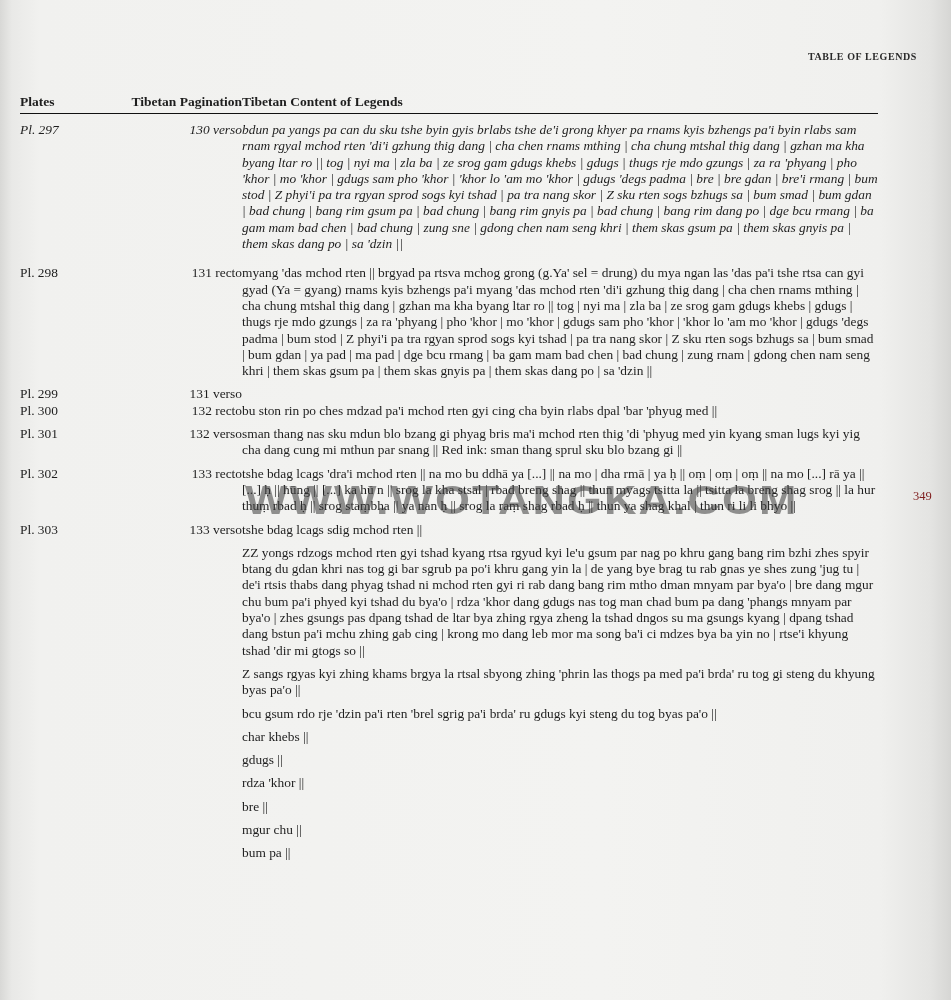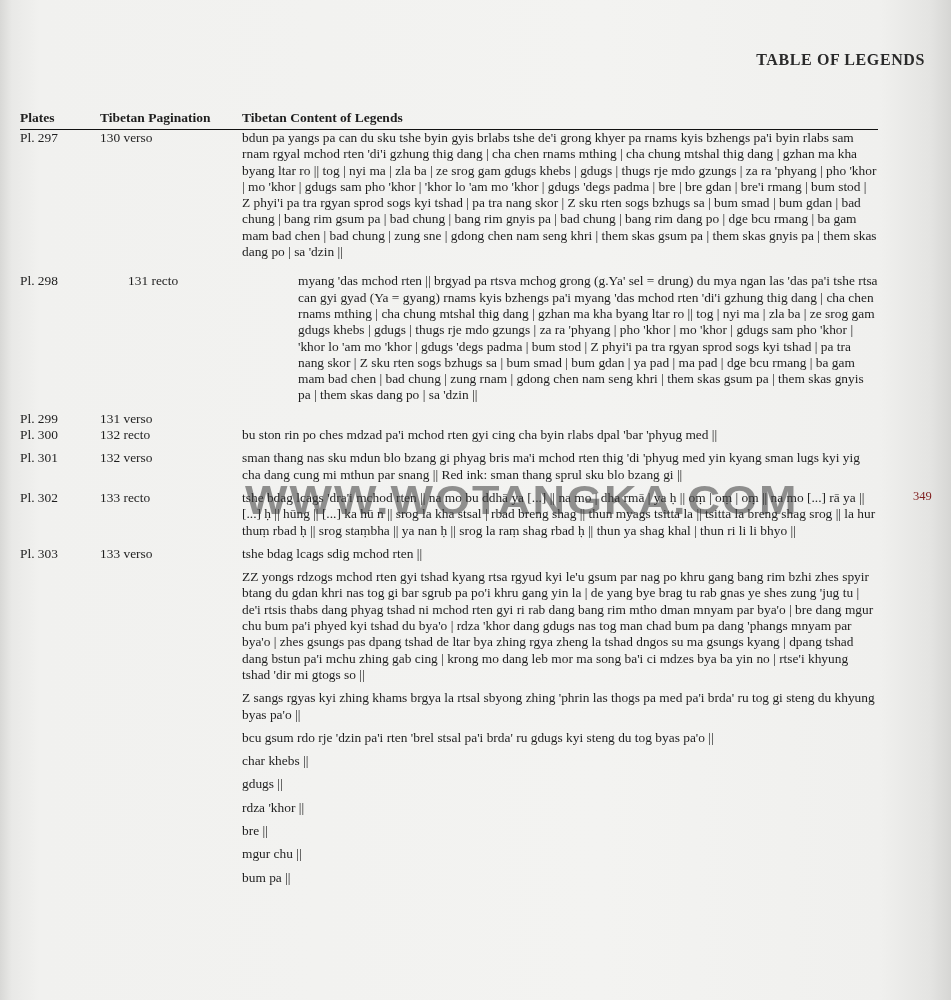--- a/index.html
+++ b/index.html
@@ -3,36 +3,36 @@
   <meta charset="utf-8">
   <style>
     html, body { margin: 0; padding: 0; }
     body {
       width: 951px; height: 1000px; overflow: hidden; position: relative;
       background: linear-gradient(90deg, #d8d8d6 0px, #e9e9e7 12px, #f1f1ef 40px, #f3f3f1 600px, #f0f0ee 880px, #e4e4e2 930px, #d6d6d4 951px);
       font-family: "Liberation Serif", "DejaVu Serif", serif;
       color: #1e1e1e;
     }
     .running-head {
-      position: absolute; top: 51px; right: 26px;
-      font-size: 16px; letter-spacing: 0.6px; font-weight: bold; color: #2a2a2a;
+      position: absolute; top: 51px; right: 34px;
+      font-size: 10px; letter-spacing: 0.6px; font-weight: bold; color: #2a2a2a;
     }
     .page-number {
       position: absolute; top: 489px; left: 913px;
       font-size: 12.5px; color: #7f1d1d;
     }
     .table {
-      position: absolute; left: 20px; top: 104px; width: 858px;
+      position: absolute; left: 20px; top: 88px; width: 858px;
     }
     .thead {
       display: flex; font-weight: bold; font-size: 13.5px; height: 22px; align-items: flex-end;
       padding-bottom: 3px; border-bottom: 1.5px solid #111;
     }
     .col-plate { width: 80px; flex: 0 0 80px; }
-    .col-page { width: 142px; flex: 0 0 142px; }
+    .col-page { width: 142px; flex: 0 0 142px; text-align: right; }
     .col-content { flex: 1; }
     .row { display: flex; font-size: 13.4px; line-height: 16.3px; }
     .row .col-content p { margin: 0 0 7px 0; }
     .watermark {
       position: absolute; left: 245px; top: 474px;
       font-family: "Liberation Sans", "DejaVu Sans", sans-serif;
       font-weight: bold; font-size: 45px; letter-spacing: 2px;
       color: rgba(60,60,60,0.55); pointer-events: none; white-space: nowrap;
       transform: scaleY(0.92);
     }
@@ -43,29 +43,29 @@
 <div class="running-head">TABLE OF LEGENDS</div>
 <div class="page-number">349</div>
 
 <div class="table">
   <div class="thead">
     <div class="col-plate">Plates</div>
     <div class="col-page">Tibetan Pagination</div>
     <div class="col-content">Tibetan Content of Legends</div>
   </div>
 
-  <div class="row" style="">
+  <div class="row" style="margin-top:8px;font-style:italic;">
     <div class="col-plate">Pl. 297</div>
     <div class="col-page">130 verso</div>
     <div class="col-content">
       <p>bdun pa yangs pa can du sku tshe byin gyis brlabs tshe de'i grong khyer pa rnams kyis bzhengs pa'i byin rlabs sam rnam rgyal mchod rten 'di'i gzhung thig dang | cha chen rnams mthing | cha chung mtshal thig dang | gzhan ma kha byang ltar ro || tog | nyi ma | zla ba | ze srog gam gdugs khebs | gdugs | thugs rje mdo gzungs | za ra 'phyang | pho 'khor | mo 'khor | gdugs sam pho 'khor | 'khor lo 'am mo 'khor | gdugs 'degs padma | bre | bre gdan | bre'i rmang | bum stod | Z phyi'i pa tra rgyan sprod sogs kyi tshad | pa tra nang skor | Z sku rten sogs bzhugs sa | bum smad | bum gdan | bad chung | bang rim gsum pa | bad chung | bang rim gnyis pa | bad chung | bang rim dang po | dge bcu rmang | ba gam mam bad chen | bad chung | zung sne | gdong chen nam seng khri | them skas gsum pa | them skas gnyis pa | them skas dang po | sa 'dzin ||</p>
     </div>
   </div>
 
-  <div class="row" style="margin-top:6px;gap:28px;">
+  <div class="row" style="margin-top:6px;">
     <div class="col-plate">Pl. 298</div>
     <div class="col-page">131 recto</div>
     <div class="col-content">
       <p>myang 'das mchod rten || brgyad pa rtsva mchog grong (g.Ya' sel = drung) du mya ngan las 'das pa'i tshe rtsa can gyi gyad (Ya = gyang) rnams kyis bzhengs pa'i myang 'das mchod rten 'di'i gzhung thig dang | cha chen rnams mthing | cha chung mtshal thig dang | gzhan ma kha byang ltar ro || tog | nyi ma | zla ba | ze srog gam gdugs khebs | gdugs | thugs rje mdo gzungs | za ra 'phyang | pho 'khor | mo 'khor | gdugs sam pho 'khor | 'khor lo 'am mo 'khor | gdugs 'degs padma | bum stod | Z phyi'i pa tra rgyan sprod sogs kyi tshad | pa tra nang skor | Z sku rten sogs bzhugs sa | bum smad | bum gdan | ya pad | ma pad | dge bcu rmang | ba gam mam bad chen | bad chung | zung rnam | gdong chen nam seng khri | them skas gsum pa | them skas gnyis pa | them skas dang po | sa 'dzin ||</p>
     </div>
   </div>
 
   <div class="row">
     <div class="col-plate">Pl. 299</div>
     <div class="col-page">131 verso</div>
@@ -95,21 +95,21 @@
     </div>
   </div>
 
   <div class="row">
     <div class="col-plate">Pl. 303</div>
     <div class="col-page">133 verso</div>
     <div class="col-content">
       <p>tshe bdag lcags sdig mchod rten ||</p>
       <p>ZZ yongs rdzogs mchod rten gyi tshad kyang rtsa rgyud kyi le'u gsum par nag po khru gang bang rim bzhi zhes spyir btang du gdan khri nas tog gi bar sgrub pa po'i khru gang yin la | de yang bye brag tu rab gnas ye shes zung 'jug tu | de'i rtsis thabs dang phyag tshad ni mchod rten gyi ri rab dang bang rim mtho dman mnyam par bya'o | bre dang mgur chu bum pa'i phyed kyi tshad du bya'o | rdza 'khor dang gdugs nas tog man chad bum pa dang 'phangs mnyam par bya'o | zhes gsungs pas dpang tshad de ltar bya zhing rgya zheng la tshad dngos su ma gsungs kyang | dpang tshad dang bstun pa'i mchu zhing gab cing | krong mo dang leb mor ma song ba'i ci mdzes bya ba yin no | rtse'i khyung tshad 'dir mi gtogs so ||</p>
       <p>Z sangs rgyas kyi zhing khams brgya la rtsal sbyong zhing 'phrin las thogs pa med pa'i brda' ru tog gi steng du khyung byas pa'o ||</p>
-      <p>bcu gsum rdo rje 'dzin pa'i rten 'brel stsal pa'i brda' ru gdugs kyi steng du tog byas pa'o ||</p>
+      <p>bcu gsum rdo rje 'dzin pa'i rten 'brel sgrig pa'i brda' ru gdugs kyi steng du tog byas pa'o ||</p>
       <p>char khebs ||</p>
       <p>gdugs ||</p>
       <p>rdza 'khor ||</p>
       <p>bre ||</p>
       <p>mgur chu ||</p>
       <p>bum pa ||</p>
     </div>
   </div>
 </div>
 

